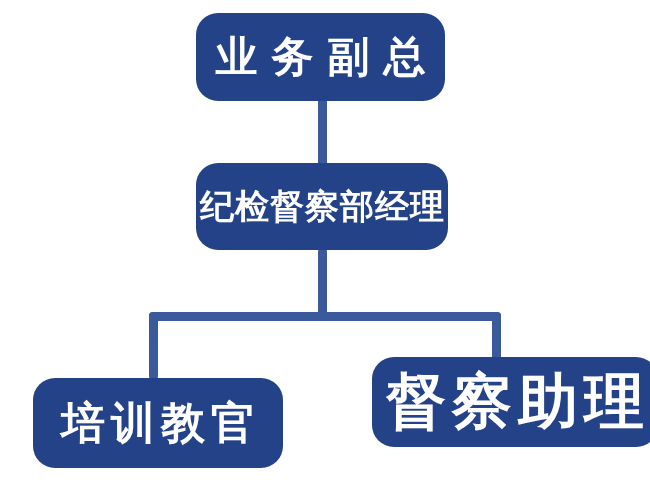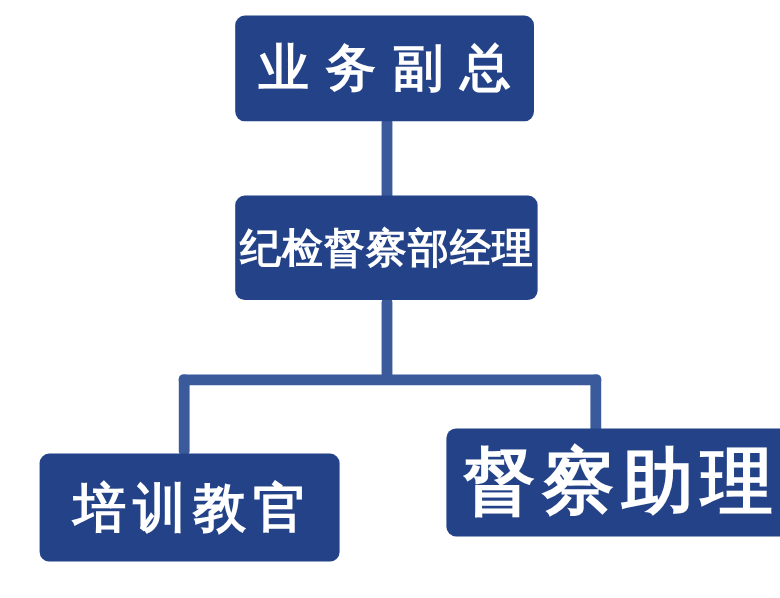--- a/index.html
+++ b/index.html
@@ -16,21 +16,21 @@
     overflow: hidden;
   }
   .canvas {
     position: relative;
     width: 650px; height: 498px;
     background: var(--page-bg);
   }
   .node {
     position: absolute;
     background: var(--node-fill);
-    border-radius: 8px;
+    border-radius: 22px;
     color: var(--node-text);
     font-weight: bold;
     display: flex;
     align-items: center;
     justify-content: center;
     white-space: nowrap;
     text-align: center;
   }
   .node-top {
     left: 196px; top: 13px; width: 249px; height: 88px;

